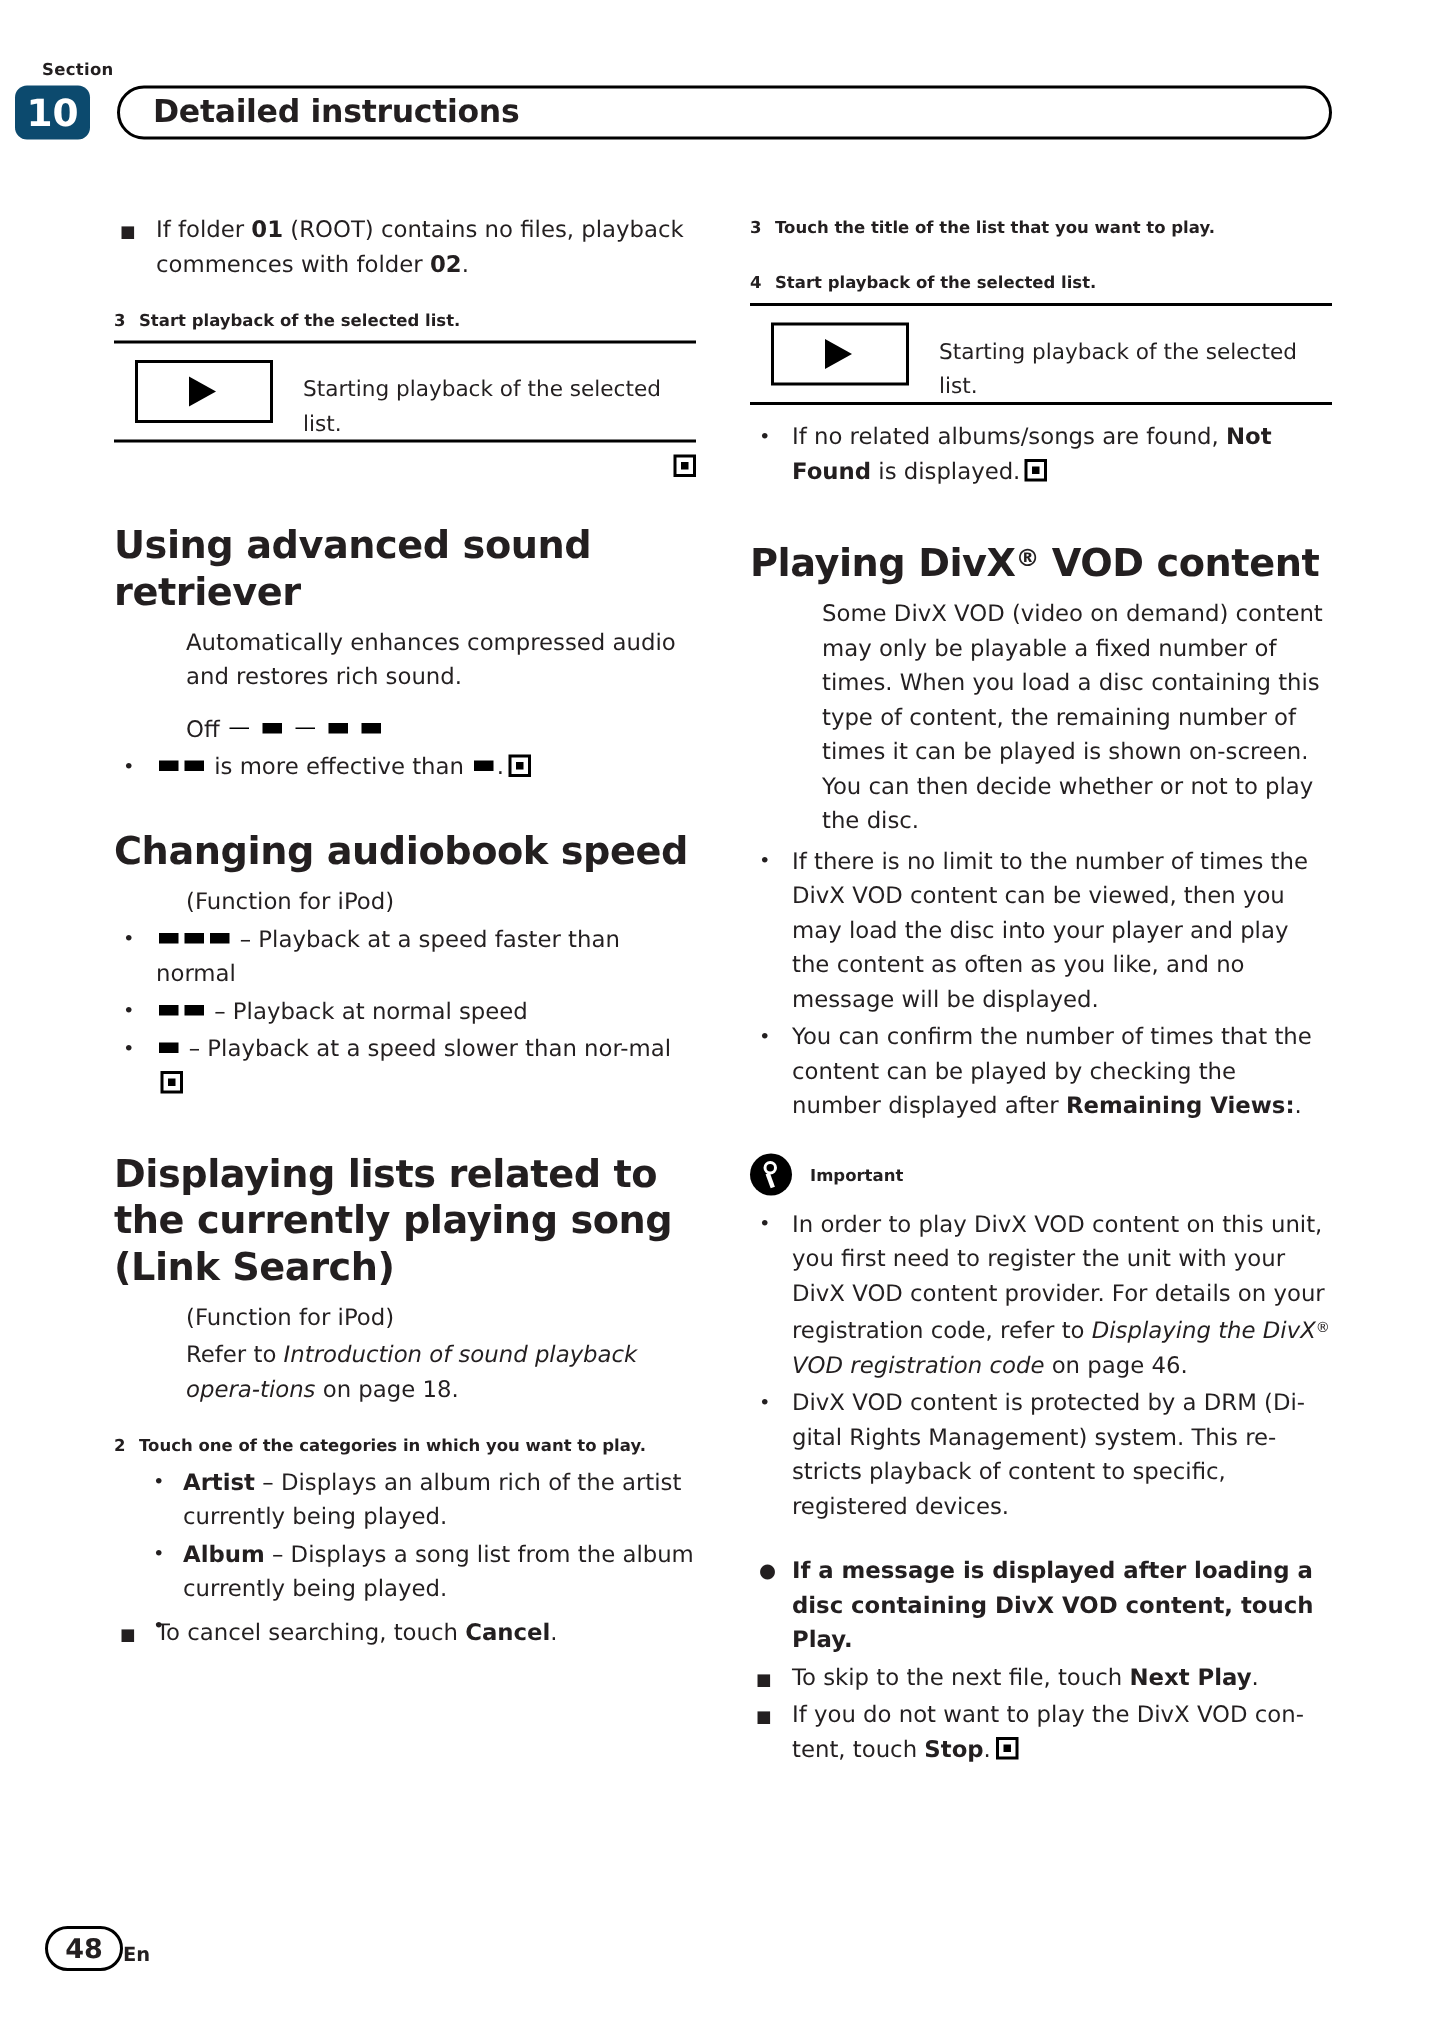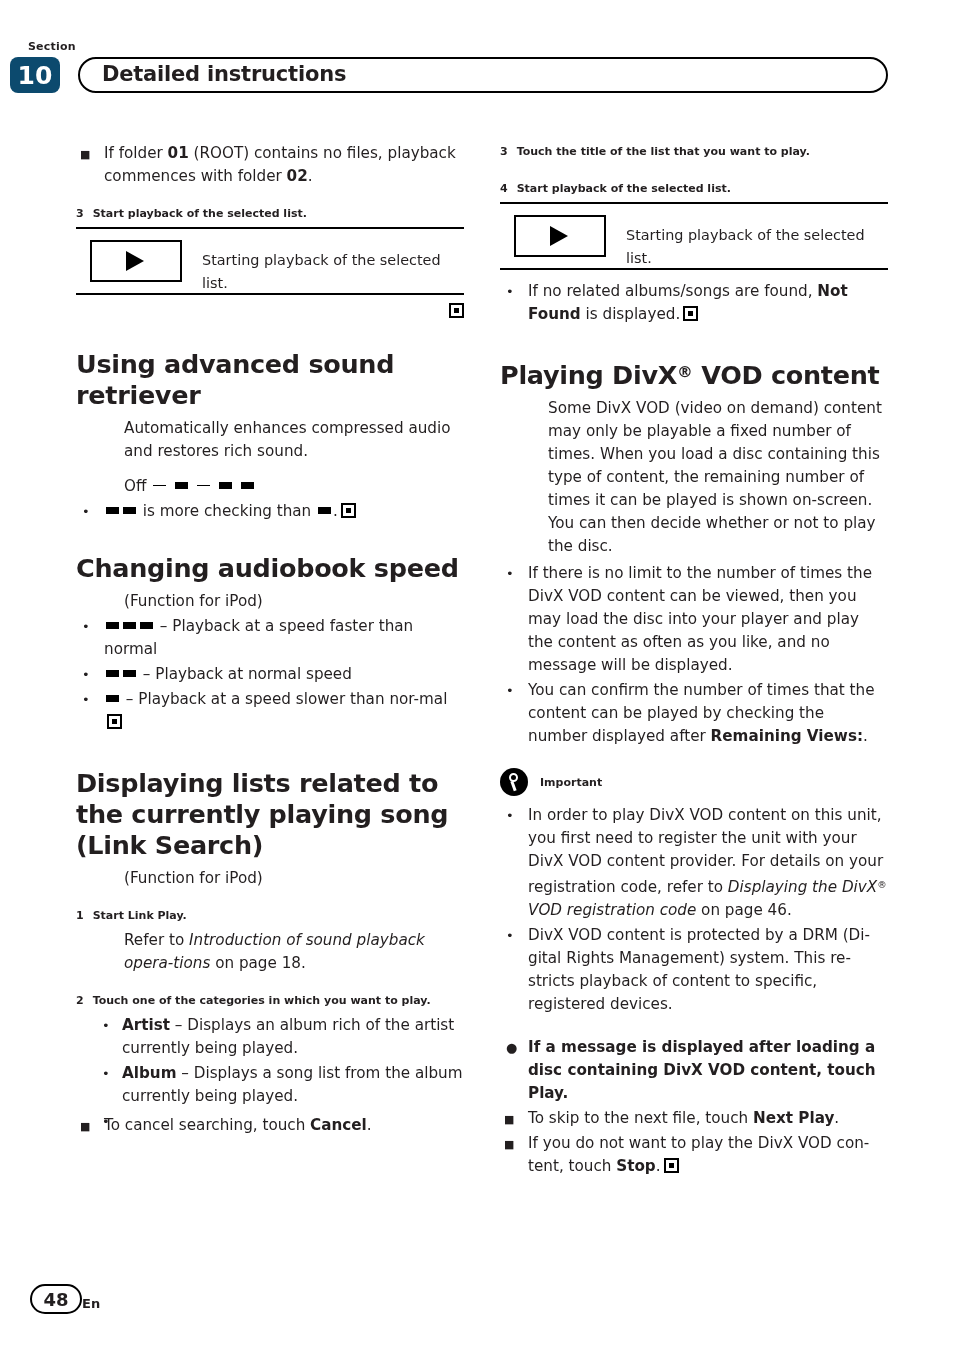--- a/index.html
+++ b/index.html
@@ -316,21 +316,21 @@
       <span class="bar sm"></span>
       <span class="dash"></span>
       <span class="bar sm"></span>
       <span class="bar sm"></span>
     </div>
 
     <div class="bul dot bars">
       <span class="mark">•</span>
       <span>
         <span class="bar sm"></span><span class="bar sm"></span>
-        <span>is more checking than</span>
+        <span>is more effective than</span>
         <span class="bar sm"></span>.<span class="endmark"></span>
       </span>
     </div>
 
     <div class="h1">Changing audiobook speed</div>
     <div class="para">(Function for iPod)</div>
 
     <div class="bul dot bars">
       <span class="mark">•</span>
       <span>
@@ -351,23 +351,20 @@
       <span class="mark">•</span>
       <span>
         <span class="bar sm"></span>
         <span>– Playback at a speed slower than nor-mal</span><span class="endmark"></span>
       </span>
     </div>
 
     <div class="h1" style="margin-top:34px;">Displaying lists related to the currently playing song (Link Search)</div>
     <div class="para">(Function for iPod)</div>
 
-    <div class="numstep">
-      <span class="n">1</span><span>Start Link Play.</span>
-    </div>
     <div class="para">
       <span>Refer to </span><i>Introduction of sound playback opera-tions</i><span> on page 18.</span>
     </div>
 
     <div class="numstep">
       <span class="n">2</span><span>Touch one of the categories in which you want to play.</span>
     </div>
 
     <div class="bul sub dot">
       <span class="mark">•</span>

